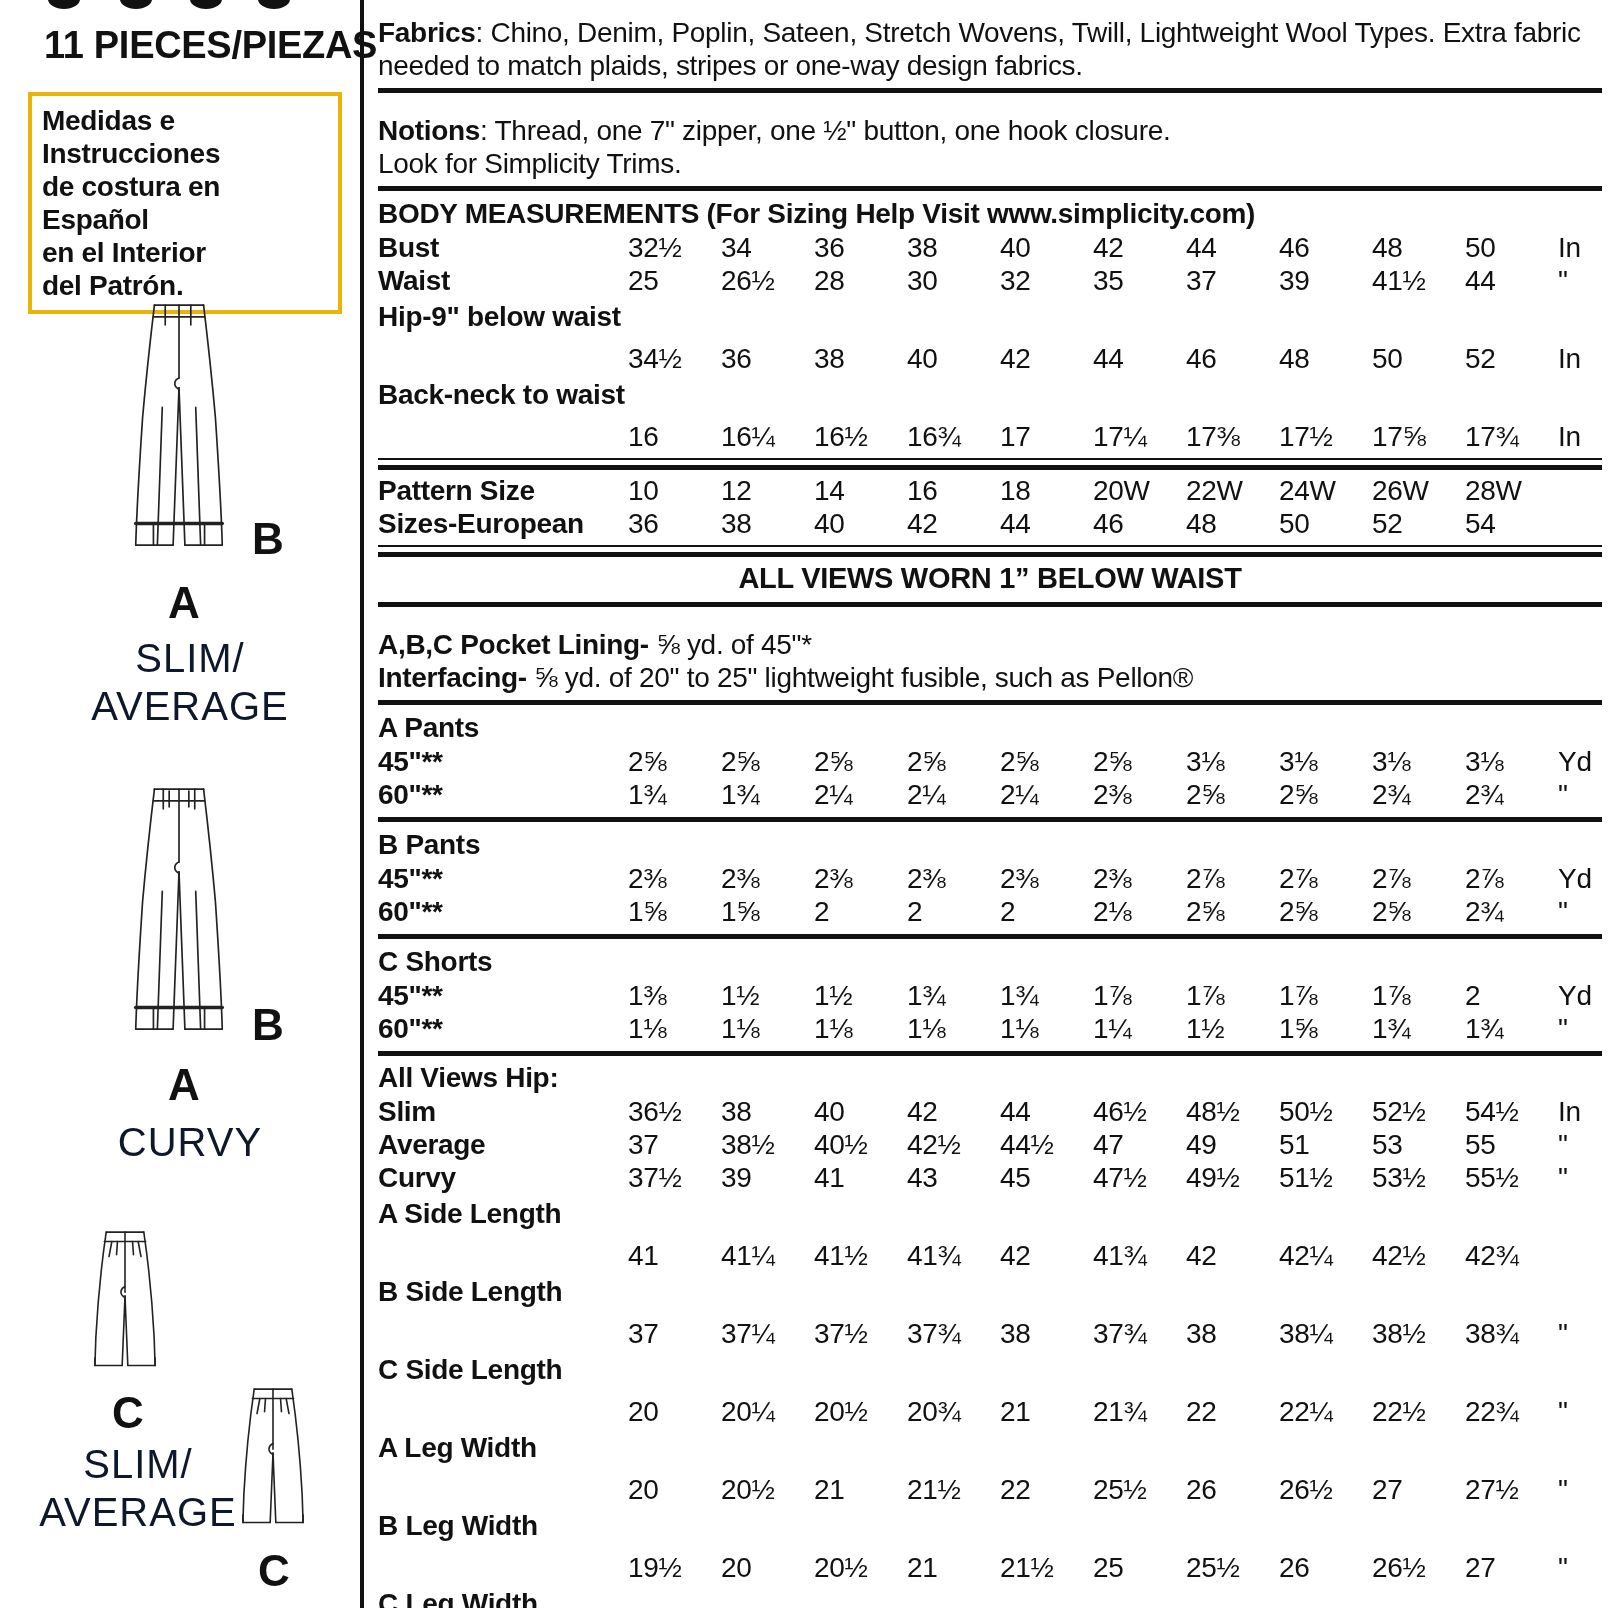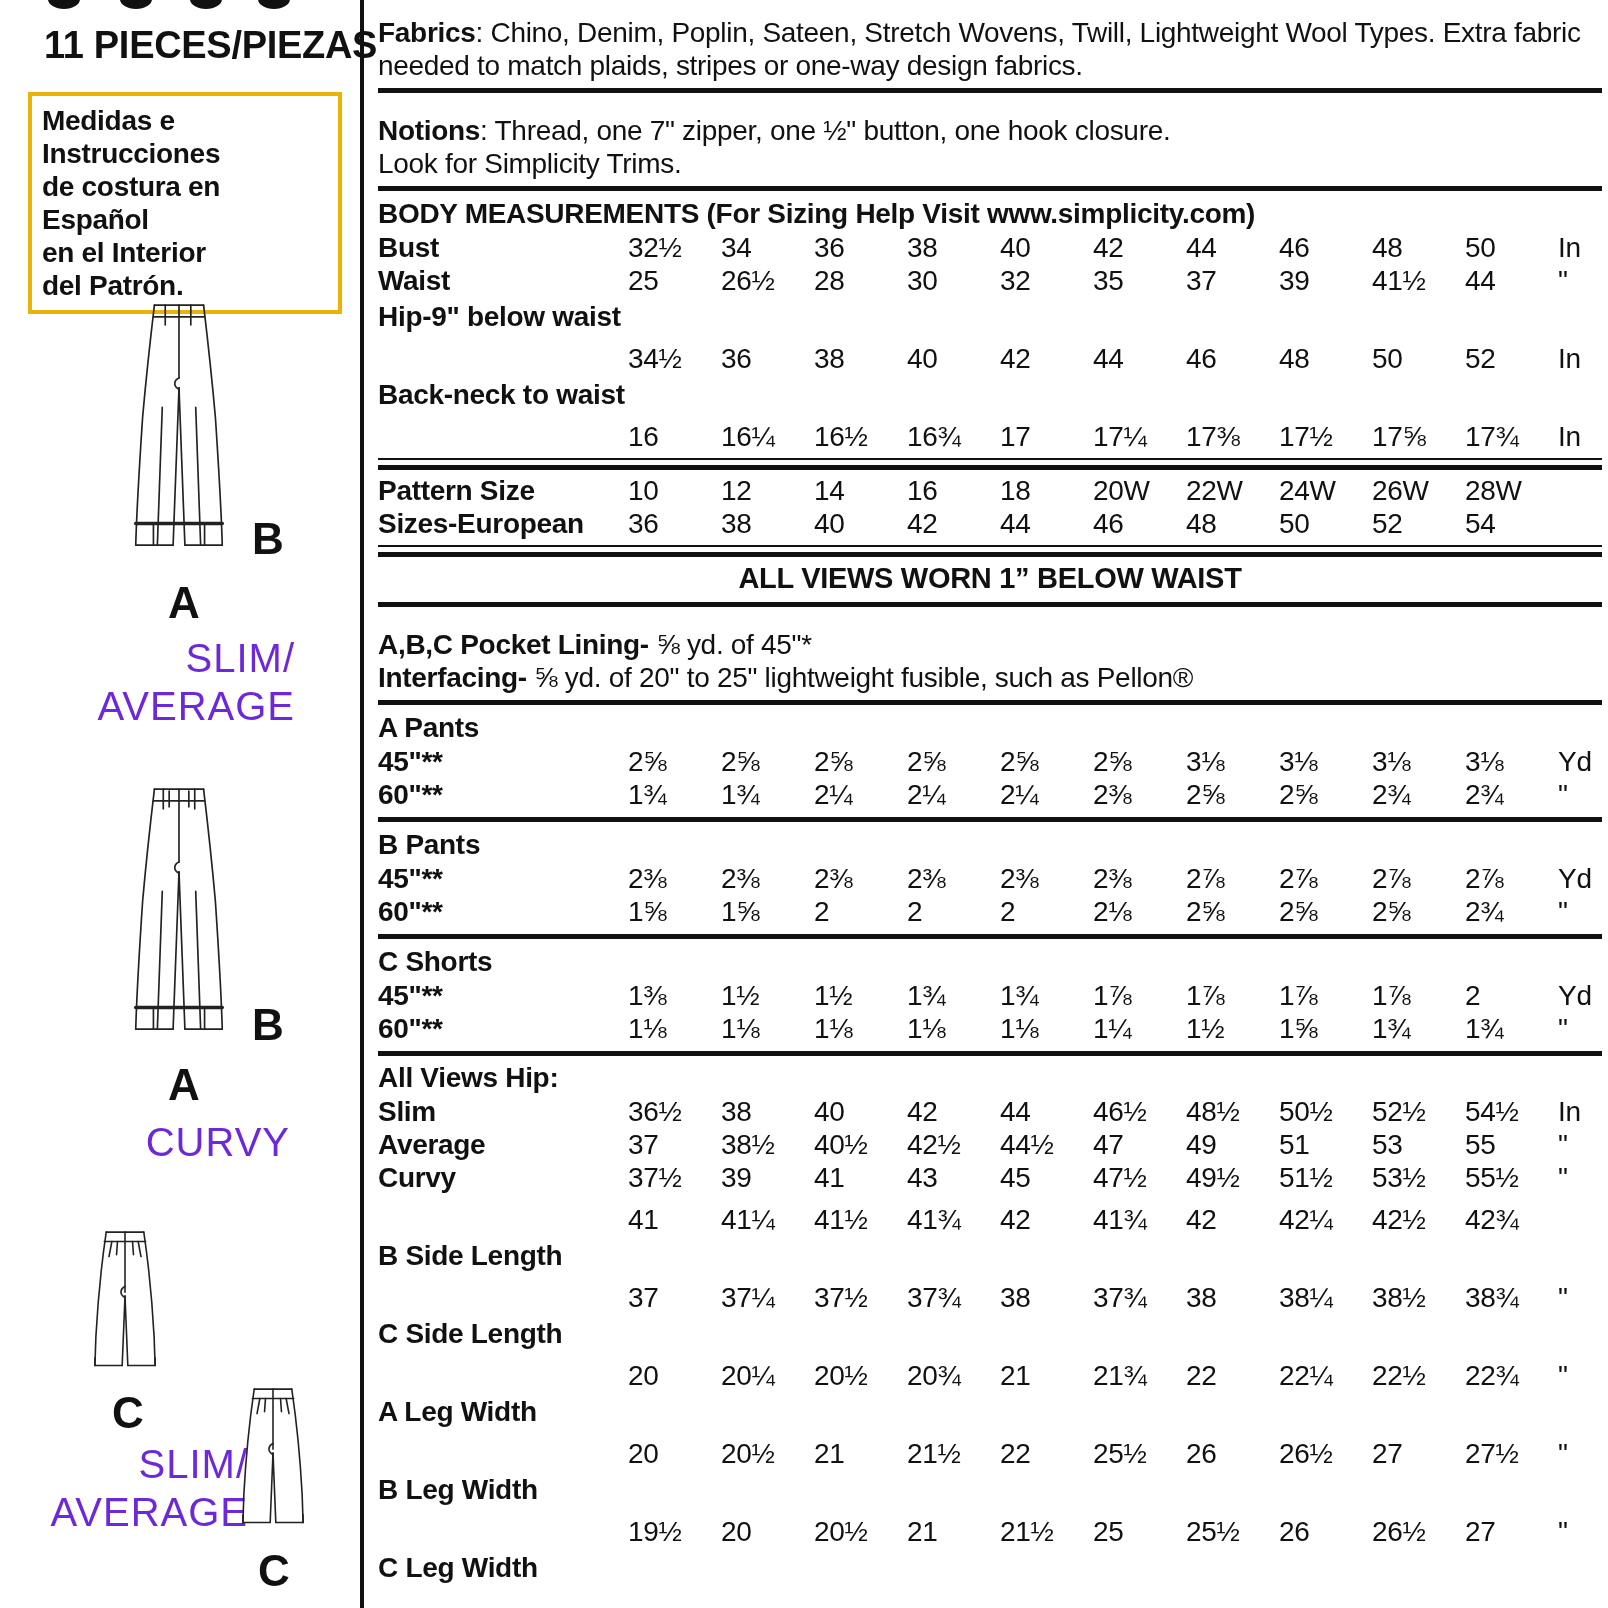--- a/index.html
+++ b/index.html
@@ -9,21 +9,21 @@
   .left-panel{position:absolute;left:0;top:0;width:360px;height:1608px;}
   .digit-bottom{position:absolute;top:-11px;width:32px;height:20px;border-radius:50%;background:#111;}
   .pieces-label{position:absolute;left:44px;top:24px;font-size:38px;font-weight:bold;white-space:nowrap;}
   .spanish-box{position:absolute;left:28px;top:92px;width:314px;box-sizing:border-box;
                border:4px solid #eab308;padding:8px 10px;font-size:28px;font-weight:bold;line-height:33px;}
   .fig{position:absolute;}
   .fig svg{display:block;}
   .fig svg path{fill:none;stroke:#222;stroke-width:1.7;stroke-linecap:round;}
   .fig svg path.bold{stroke-width:3.6;}
   .view-letter{position:absolute;font-size:44px;font-weight:bold;color:#111;}
-  .fit-label{position:absolute;text-align:right;color:#6d28d9;font-size:40px;
+  .fit-label{position:absolute;text-align:center;color:#0f172a;font-size:40px;
              letter-spacing:1px;line-height:48px;font-weight:400;}
   
   .divider{position:absolute;left:360px;top:0;width:4px;height:1608px;background:#111;}
   
   .right-panel{position:absolute;left:378px;top:0;width:1224px;}
   .para{font-size:28px;line-height:33px;margin:0;padding-top:16px;}
   .b{font-weight:bold;}
   .rule{border-top:5px solid #111;margin:6px 0 5px 0;}
   .rule-thin-thick{height:5px;border-top:2px solid #111;border-bottom:5px solid #111;margin:5px 0 4px 0;}
   .sec-h{font-weight:bold;font-size:28px;line-height:35px;}
@@ -421,20 +421,21 @@
           <span class="val">41</span>
           <span class="val">43</span>
           <span class="val">45</span>
           <span class="val">47½</span>
           <span class="val">49½</span>
           <span class="val">51½</span>
           <span class="val">53½</span>
           <span class="val">55½</span>
           <span class="unit">"</span>
         </div>
+        <div class="t-label-row">A Side Length</div>
         <div class="t-row after-label">
           <span class="lab"></span>
           <span class="val">41</span>
           <span class="val">41¼</span>
           <span class="val">41½</span>
           <span class="val">41¾</span>
           <span class="val">42</span>
           <span class="val">41¾</span>
           <span class="val">42</span>
           <span class="val">42¼</span>

